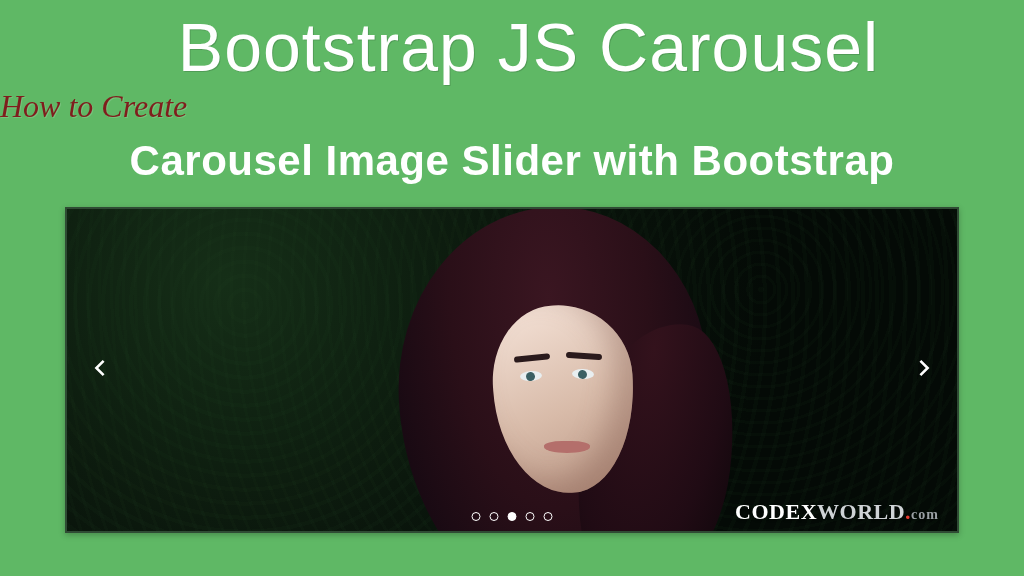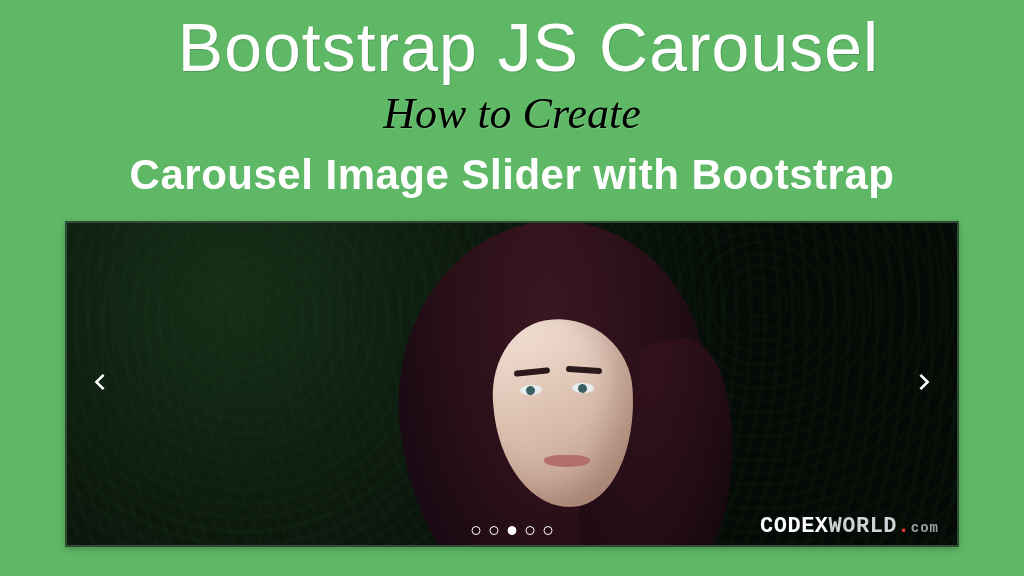--- a/index.html
+++ b/index.html
@@ -16,23 +16,22 @@
       font-size: 68px;
       color: #ffffff;
       font-family: 'Comic Sans MS', cursive, sans-serif;
       font-weight: 400;
       letter-spacing: 1px;
       padding-top: 8px;
       text-shadow: 1px 1px 0 rgba(0,0,0,0.15);
       padding-left: 33px;
     }
     .subtitle-script {
-      text-align: center;
-      font-size: 44px;
-      color: #000000;
+      font-size: 32px;
+      color: #7f1d1d;
       font-family: 'Brush Script MT', cursive;
       font-style: italic;
       margin-top: 2px;
       text-shadow: 1px 1px 0 rgba(255,255,255,0.15);
     }
     .description {
       text-align: center;
       font-size: 42px;
       color: #ffffff;
       font-family: 'Comic Sans MS', cursive, sans-serif;
@@ -182,21 +181,21 @@
       border: 1px solid #ffffff;
       background: transparent;
       cursor: pointer;
     }
     .dot.active { background: #ffffff; }
 
     .watermark {
       position: absolute;
       right: 18px;
       bottom: 6px;
-      font-family: Liberation Mono, monospace;
+      font-family: Liberation Serif, serif;
       font-weight: 900;
       letter-spacing: 0.5px;
       font-size: 22px;
       color: #ffffff;
       text-shadow: 0 1px 3px rgba(0,0,0,0.6);
     }
     .watermark .w2 { color: #cfd3d6; }
     .watermark .dot-red { color: #e63b2f; }
     .watermark .com { color: #9aa0a4; font-size: 14px; letter-spacing: 1px; }
   </style>

